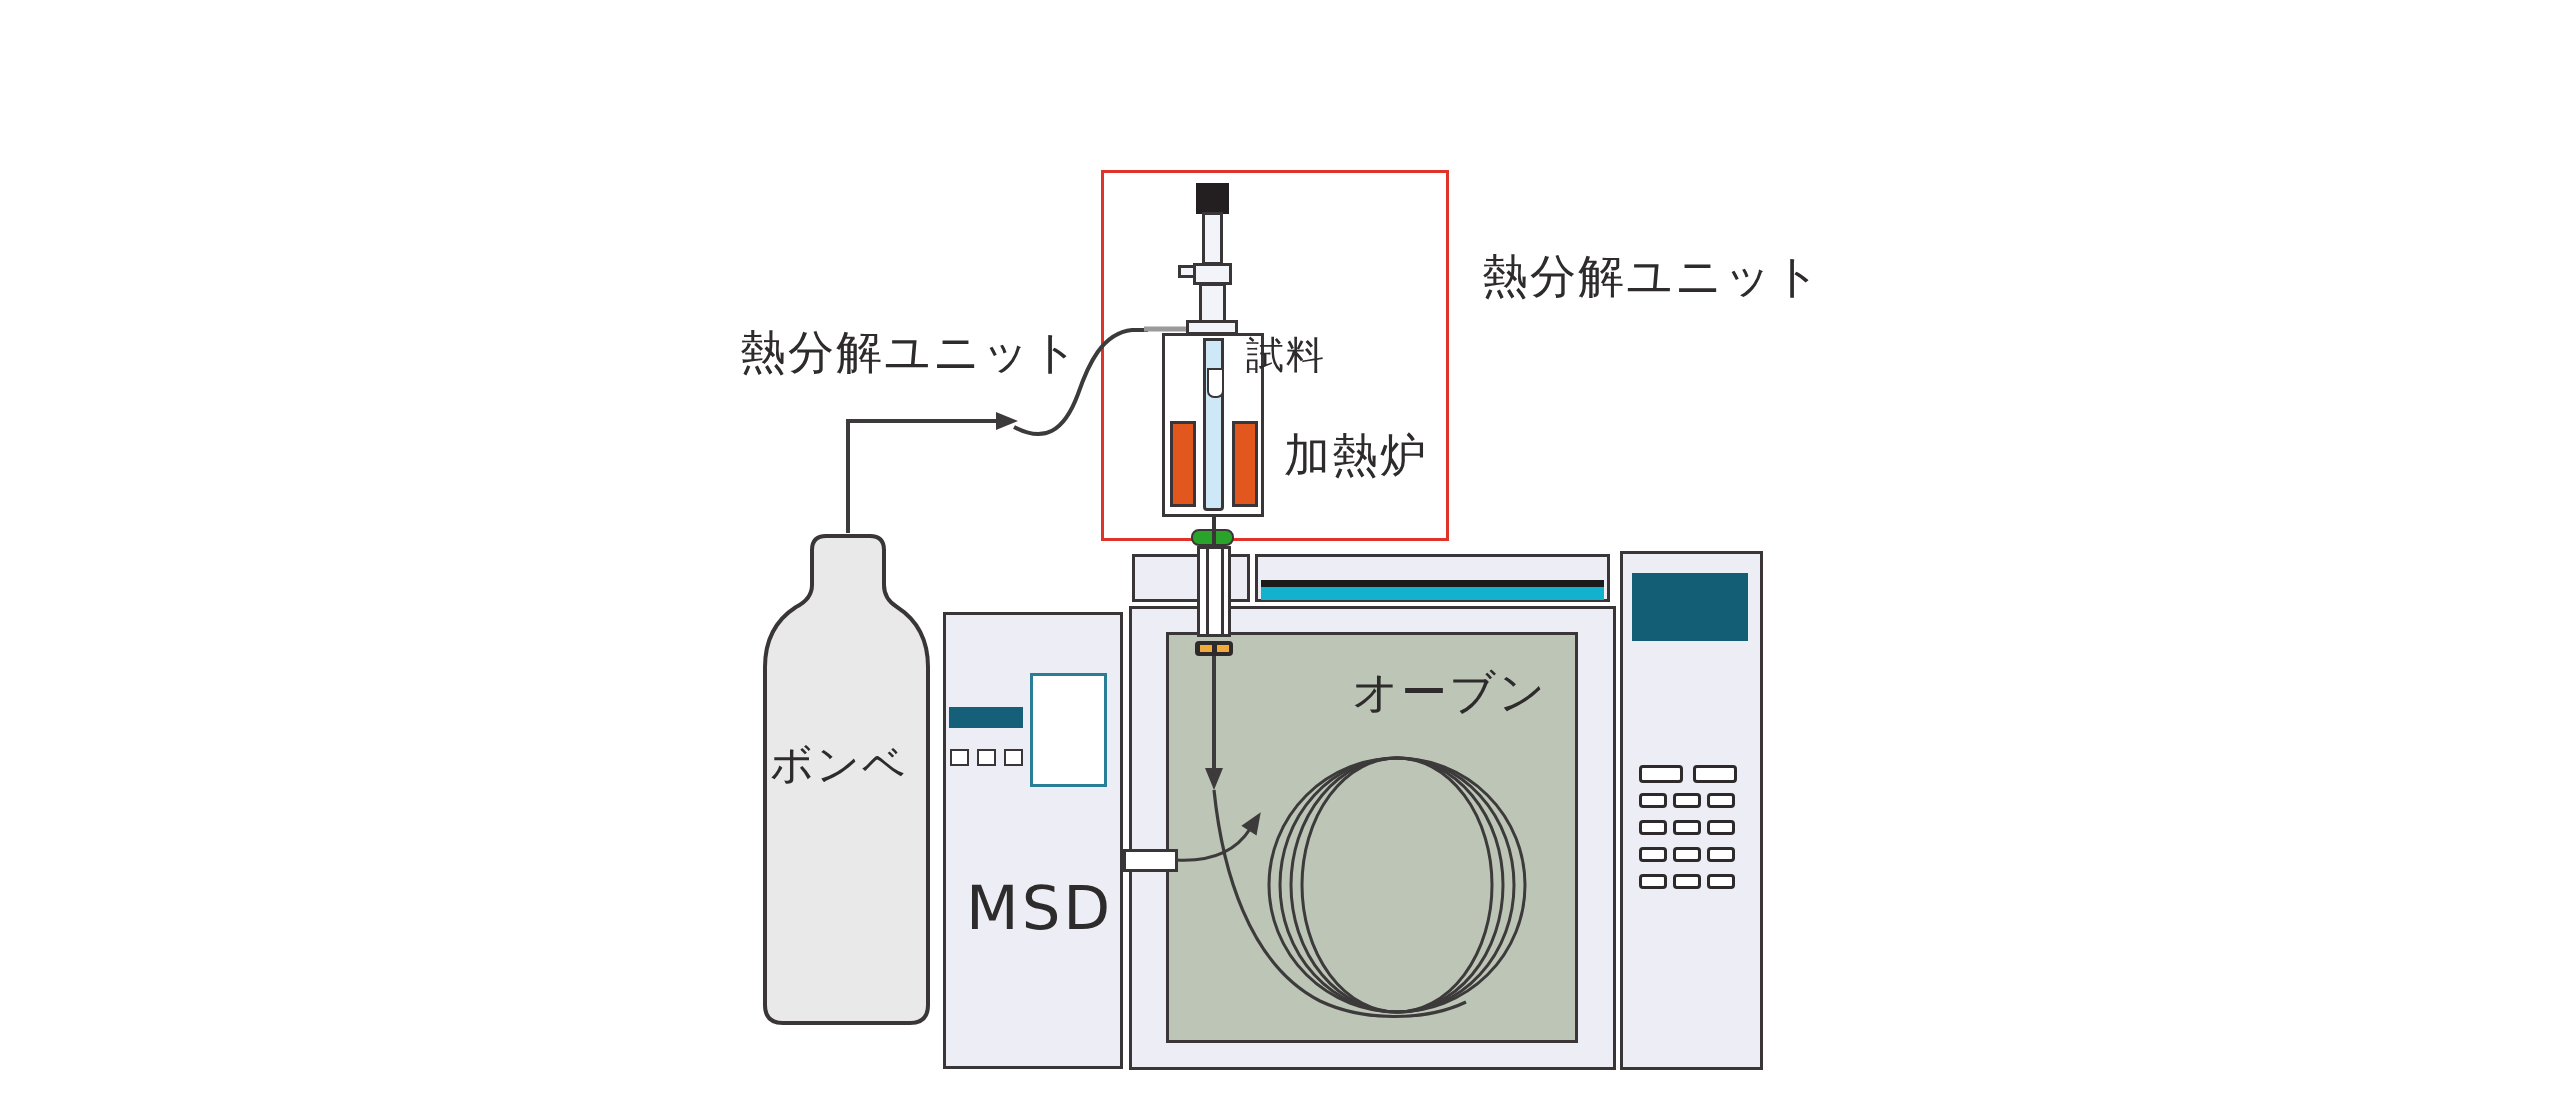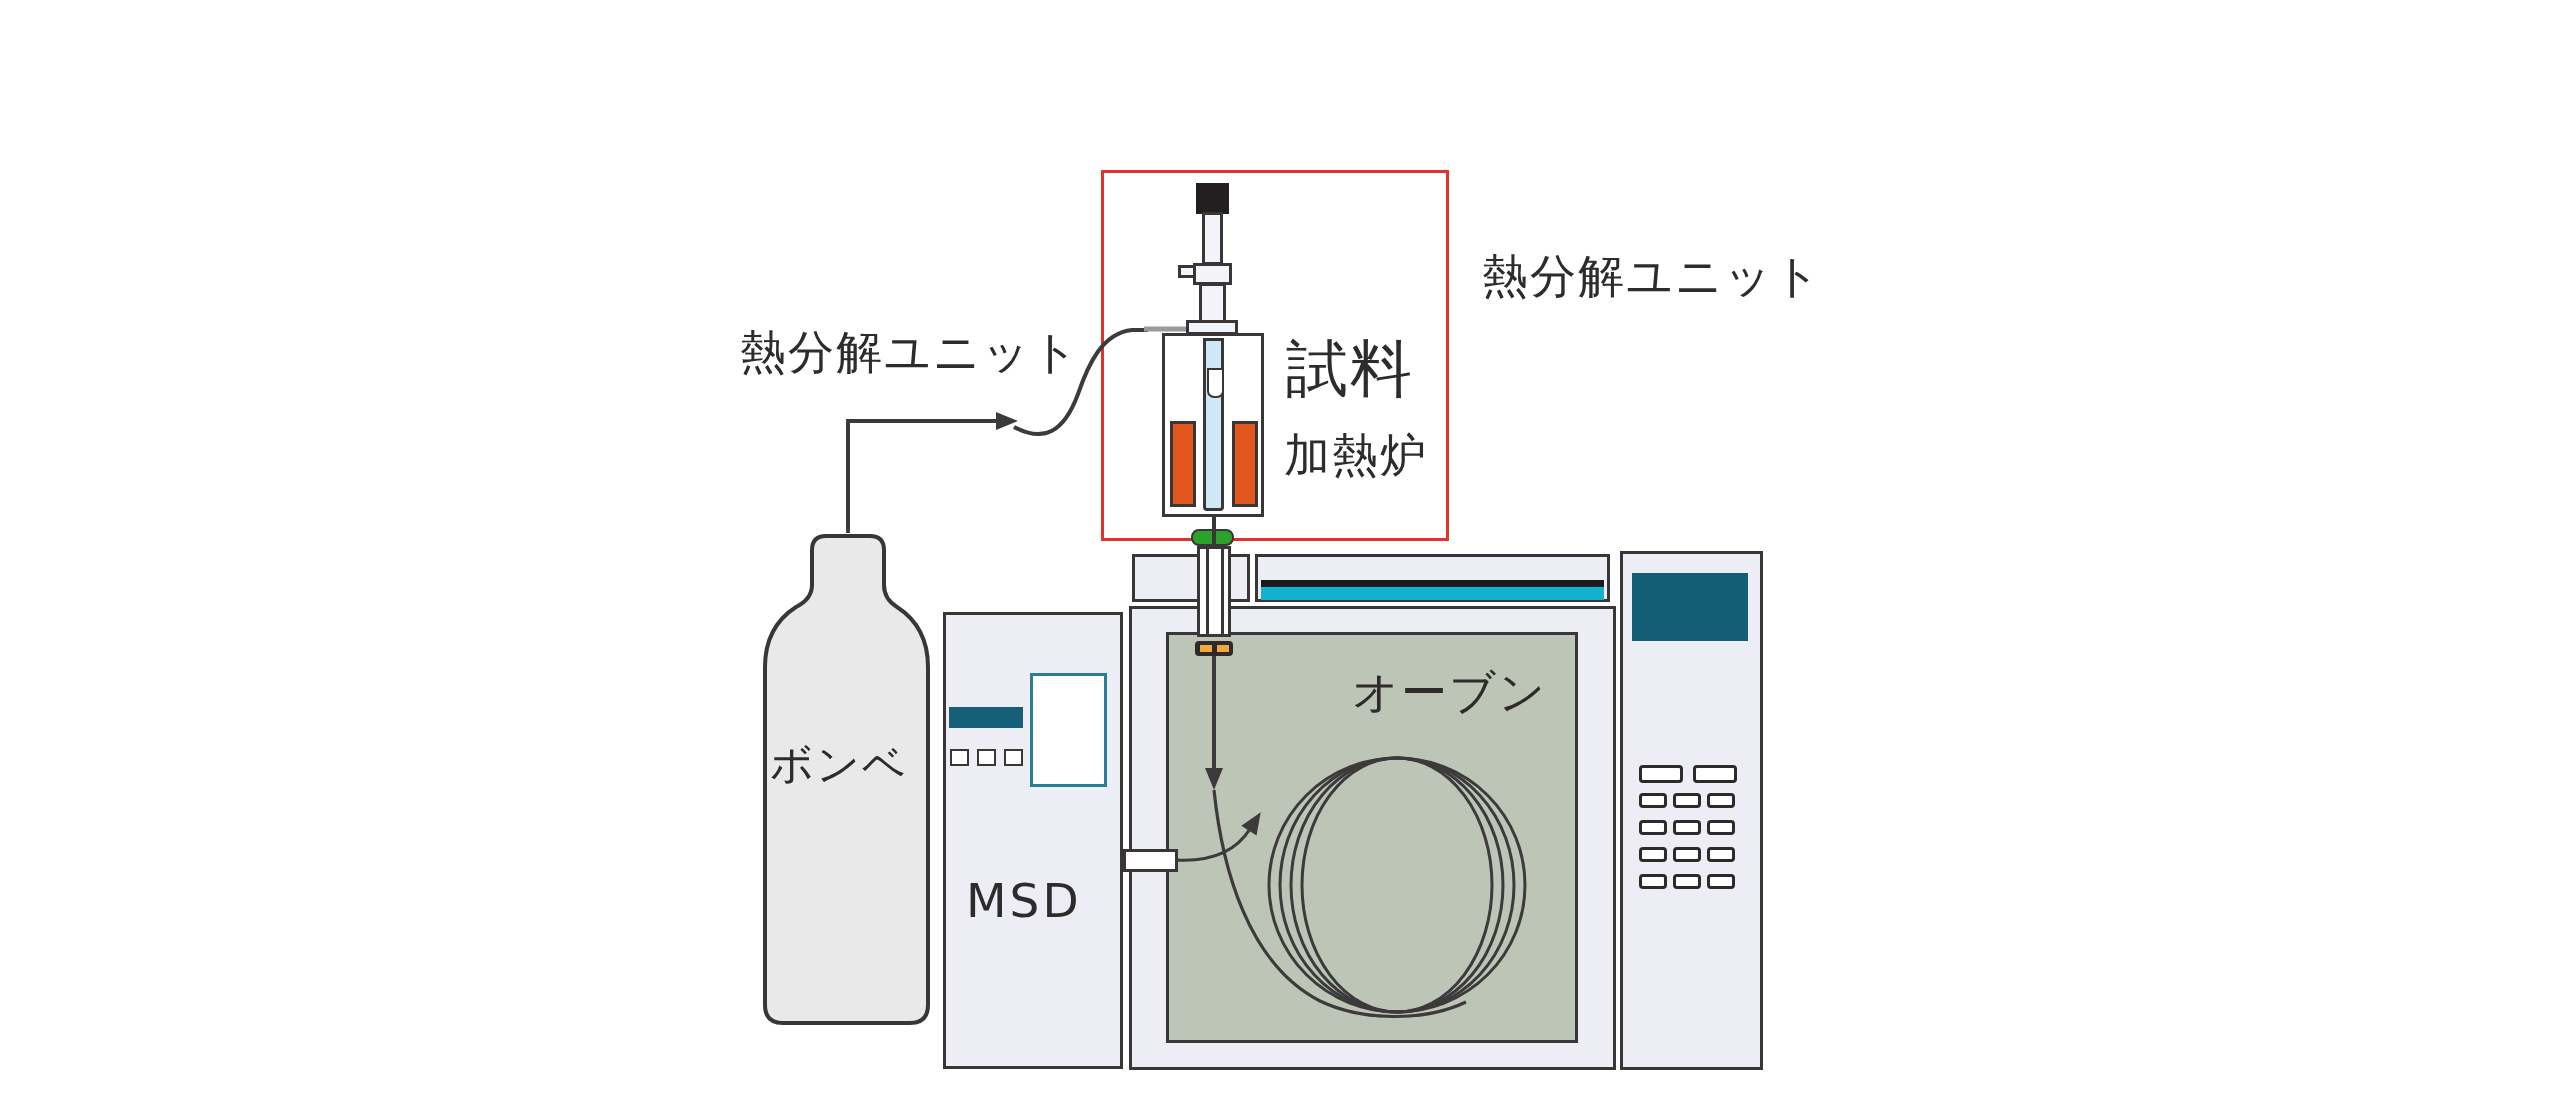--- a/index.html
+++ b/index.html
@@ -51,24 +51,24 @@
   .fit-dash{position:absolute;top:645px;width:12px;height:7px;background:#f2a93c;z-index:7;}
   #fit-dash-a{left:1200px;}
   #fit-dash-b{left:1217px;}
   #connector{left:1123px;top:849px;width:55px;height:23px;background:#ffffff;border:3px solid var(--outline);box-sizing:border-box;z-index:6;}
   #panel-body{left:1620px;top:551px;width:143px;height:519px;}
   #panel-screen{left:1632px;top:573px;width:116px;height:68px;background:var(--teal_screen);border:none;z-index:3;}
   .key{position:absolute;background:#ffffff;border:3px solid #2e2a2b;border-radius:4px;box-sizing:border-box;z-index:3;}
   
   #lbl-carrier{left:740px;top:328px;font-size:46px;}
   #lbl-pyro{left:1482px;top:252px;font-size:46px;}
-  #lbl-sample{left:1286px;top:336px;font-size:62px;}
+  #lbl-sample{left:1246px;top:336px;font-size:38px;}
   #lbl-furnace{left:1284px;top:431px;font-size:46px;}
   #lbl-bombe{left:770px;top:742px;font-size:43px;}
-  #lbl-msd{left:966px;top:876px;font-size:47px;letter-spacing:3px;}
+  #lbl-msd{left:966px;top:876px;font-size:61px;letter-spacing:3px;}
   #lbl-oven{left:1352px;top:668px;font-size:46px;}
   
   .flow{fill:none;stroke:#3d3a3b;stroke-width:4;}
   .flow-thin{fill:none;stroke:#3d3a3b;stroke-width:3.2;}
   .feed-gray{fill:none;stroke:#9a9a9a;stroke-width:5;}
   .coil-ring{fill:none;stroke:#3d3a3b;stroke-width:3;}
   #bottle-path{fill:var(--bottle_gray);stroke:var(--outline);stroke-width:4;}
 </style>
 </head>
 <body>

